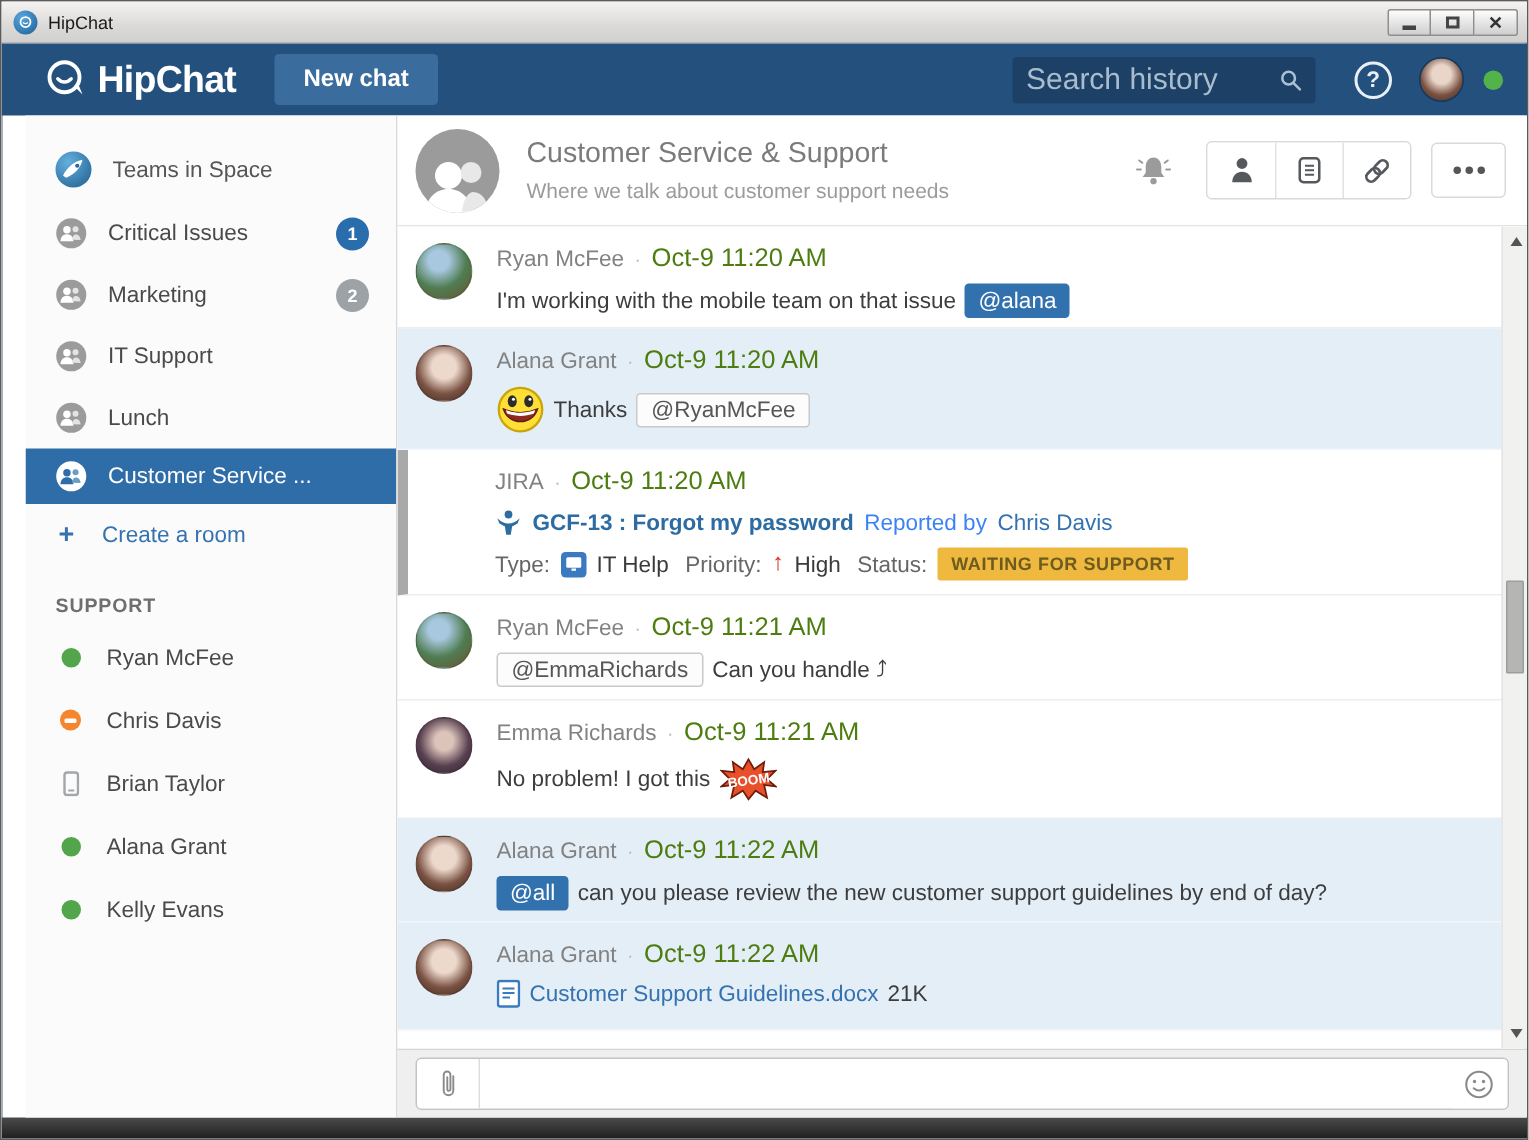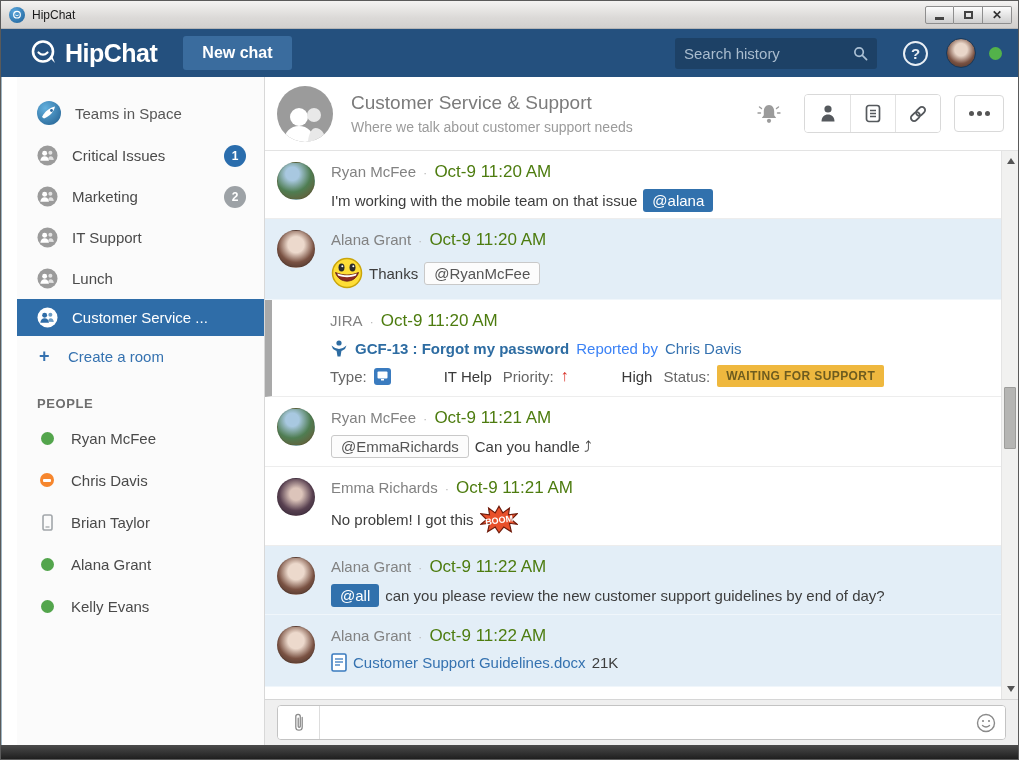--- a/index.html
+++ b/index.html
@@ -26,21 +26,21 @@
 
   
   .navbar { height:48px; background:#24507E; display:flex; align-items:center; padding:0 16px 0 28px; }
   .logo { display:flex; align-items:center; }
   .logo svg { width:30px; height:30px; margin-right:6px; }
   .logo-text { color:#fff; font-size:25px; font-weight:bold; letter-spacing:-0.5px; }
   .new-chat-btn { margin-left:26px; background:#3A6C9E; color:#fff; font-size:16px; font-weight:bold;
                   border:none; border-radius:3px; padding:8px 19px; cursor:pointer; }
   .search-box { margin-left:auto; width:202px; height:31px; background:#1D4166; border-radius:3px;
                 display:flex; align-items:center; padding:0 9px; }
-  .search-box input { flex:1; background:transparent; border:none; outline:none; color:#dbe6f0; font-size:15px; min-width:0; }
+  .search-box input { flex:1; background:transparent; border:none; outline:none; color:#dbe6f0; font-size:20px; min-width:0; }
   .search-box input::placeholder { color:#A9BCCE; }
   .search-box svg { width:15px; height:15px; flex:none; }
   .help-btn { width:25px; height:25px; border:2px solid #E9EFF5; border-radius:50%; color:#E9EFF5;
               font-size:15px; font-weight:bold; display:flex; align-items:center; justify-content:center;
               margin-left:26px; background:transparent; }
   .nav-avatar { width:30px; height:30px; border-radius:50%; margin-left:18px;
                 background:radial-gradient(circle at 50% 38%, #e9d6c9 28%, #7a5243 62%, #3c2a22); border:1px solid #16395c; }
   .nav-presence { width:13px; height:13px; border-radius:50%; background:#53B24A; margin-left:13px; }
 
   
@@ -103,21 +103,21 @@
   .msg-body { margin-top:7px; font-size:15px; color:#3D3D3D; display:flex; align-items:center; flex-wrap:wrap; gap:6px; }
   .chip-blue { background:#3171AD; color:#fff; border-radius:3px; padding:3px 9px; }
   .chip-light { background:#FCFCFC; border:1px solid #C9C9C9; color:#555; border-radius:3px; padding:2px 9px; }
   .emoji { display:inline-flex; vertical-align:middle; }
   .jira-msg { border-left:7px solid #A9A9A9; padding-left:58px; }
   .jira-line { margin-top:8px; font-size:15px; display:flex; align-items:center; gap:7px; flex-wrap:wrap; }
   .jira-link { color:#2D6CA2; font-weight:bold; text-decoration:none; }
   .jira-plain { color:#3b82f6; }
   .link-blue { color:#3572B0; text-decoration:none; }
   .jlabel { color:#666; }
-  .jvalue { color:#3A3A3A;margin-left:46px; }
+  .jvalue { color:#3A3A3A; }
   .type-icon { width:17px; height:17px; background:#3A7BBF; border-radius:3px; display:inline-flex; align-items:center; justify-content:center; }
   .prio-arrow { color:#D9342B; font-weight:bold; font-size:16px; }
   .status-badge { background:#EFB83E; color:#6E5C1F; font-size:12px; font-weight:bold; letter-spacing:0.4px;
                   padding:4px 9px; border-radius:2px; }
   .gap-right { margin-right:4px; }
 
   
   .scrollbar { position:absolute; top:0; right:0; width:17px; height:100%; background:#F1F1F0; border-left:1px solid #E4E4E4; }
   .sb-arrow { position:absolute; left:0; width:17px; height:16px; display:flex; align-items:center; justify-content:center; cursor:pointer; }
   .sb-up { top:2px; } .sb-down { bottom:2px; }
@@ -251,21 +251,21 @@
             <path d="M11.5 15.5 c0.3-2.6 1.4-3.7 2.8-3.7 c1.8 0 3.2 1.6 3.2 4 z" fill="#6d9cc4"></path>
         </svg>
         <span class="label">Customer Service ...</span>
       </div>
 
       <div class="create-room">
         <span class="plus">+</span>
         <span class="label">Create a room</span>
       </div>
 
-      <div class="side-header">PEOPLE</div>
+      <div class="side-header">SUPPORT</div>
 
       <div class="side-item" style="height:42px">
         <span class="presence">
             <span class="dot-avail"></span>
           </span>
         <span class="label">Ryan McFee</span>
       </div>
       <div class="side-item" style="height:42px">
         <span class="presence">
             <span class="dot-dnd"></span>

